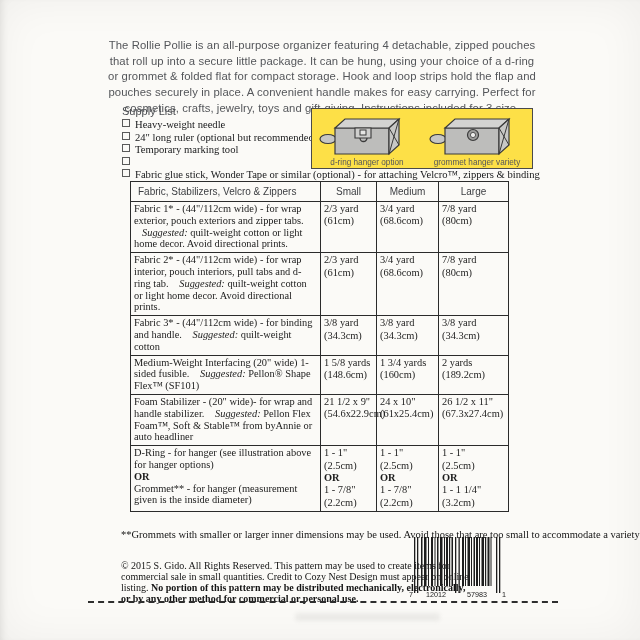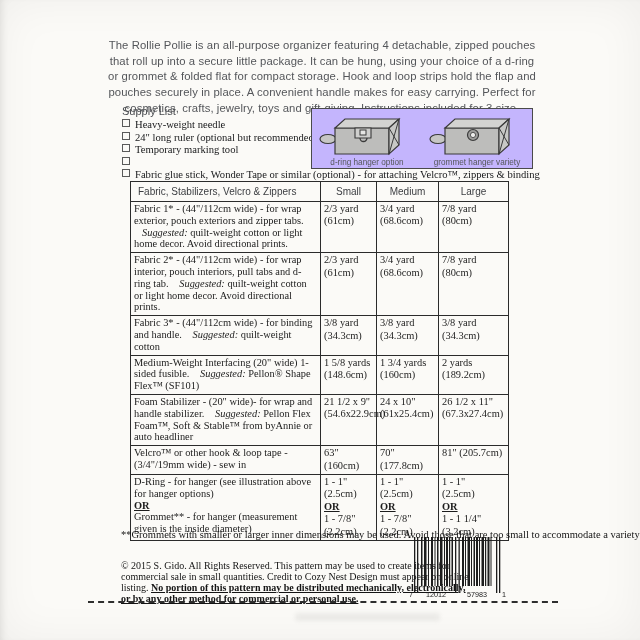--- a/index.html
+++ b/index.html
@@ -10,34 +10,34 @@
   .intro{position:absolute;left:106px;top:27px;width:432px;text-align:center;
          font-family:"Liberation Sans",sans-serif;font-size:11.3px;line-height:15.6px;
          color:#54565a;letter-spacing:0.1px;}
   
   .supply{position:absolute;left:122px;top:105px;width:430px;}
   .supply-title{font-family:"Liberation Sans",sans-serif;font-size:11px;color:#4a4c50;margin-bottom:2px;}
   .supply-item{font-size:10.6px;line-height:12.5px;color:#17181a;white-space:nowrap;}
   .cb{display:inline-block;width:6px;height:6px;border:1px solid #5a5a5a;margin-right:5px;position:relative;top:-1px;}
   
   .hangerbox{position:absolute;left:311px;top:108px;width:220px;height:59px;border:1.5px solid #4a4a4a;
-             background:#c4b5fd;display:flex;z-index:2;}
+             background:#fde047;display:flex;z-index:2;}
   .hcell{flex:1;display:flex;flex-direction:column;align-items:center;justify-content:flex-end;padding-bottom:1px;}
   .hlabel{font-family:"Liberation Sans",sans-serif;font-size:8.2px;color:#55575b;line-height:9px;}
   
   .reqtable{position:absolute;left:130px;top:181px;width:378px;border-collapse:collapse;table-layout:fixed;
             font-size:10.4px;color:#1c1c1c;}
   .reqtable th,.reqtable td{border:1px solid #2b2b2b;vertical-align:top;padding:1px 3px 2px 3px;}
   .reqtable th{font-family:"Liberation Sans",sans-serif;font-weight:normal;font-size:10px;color:#3c3e42;
                text-align:center;vertical-align:middle;height:17px;padding:1px 2px;}
   .reqtable th.first{text-align:left;padding-left:7px;}
   .reqtable td.desc{line-height:11.8px;}
   .reqtable td.val div{line-height:12.4px;}
   .it{font-style:italic;margin-left:8px;}
-  .bd{font-weight:bold;text-decoration:underline;}
+  .bd{font-weight:bold;}
   col.c-desc{width:190px;} col.c-s{width:56px;} col.c-m{width:62px;} col.c-l{width:70px;}
   
   .footnotes{position:absolute;left:121px;top:529px;width:400px;font-size:10.5px;line-height:11.2px;color:#141414;}
   .footnotes div:first-child{white-space:nowrap;}
   
   .copyright{position:absolute;left:121px;top:560px;width:352px;font-size:10px;line-height:11px;color:#141414;}
   
   .barcode{position:absolute;left:408px;top:537px;width:98px;height:62px;z-index:3;}
   .barcode svg text{font-family:"Liberation Sans",sans-serif;font-size:7.2px;fill:#1a1a1a;}
   
@@ -176,33 +176,20 @@
             <div>21 1/2 x 9"</div>
             <div>(54.6x22.9cm)</div>
           </td>
           <td class="val">
             <div>24 x 10"</div>
             <div>(61x25.4cm)</div>
           </td>
           <td class="val">
             <div>26 1/2 x 11"</div>
             <div>(67.3x27.4cm)</div>
-          </td>
-        </tr>
-        <tr>
-          <td class="desc"><span>Velcro™ or other hook &amp; loop tape - (3/4"/19mm wide) - sew in</span></td>
-          <td class="val">
-            <div>63"(160cm)</div>
-          </td>
-          <td class="val">
-            <div>70"</div>
-            <div>(177.8cm)</div>
-          </td>
-          <td class="val">
-            <div>81" (205.7cm)</div>
           </td>
         </tr>
         <tr>
           <td class="desc"><span>D-Ring - for hanger (see illustration above for hanger options)</span><br><span class="bd"> OR</span><br><span>Grommet** - for hanger (measurement given is the inside diameter)</span></td>
           <td class="val">
             <div>1 - 1"</div>
             <div>(2.5cm)</div>
             <div class="bd">OR</div>
             <div>1 - 7/8"</div>
             <div>(2.2cm)</div>

